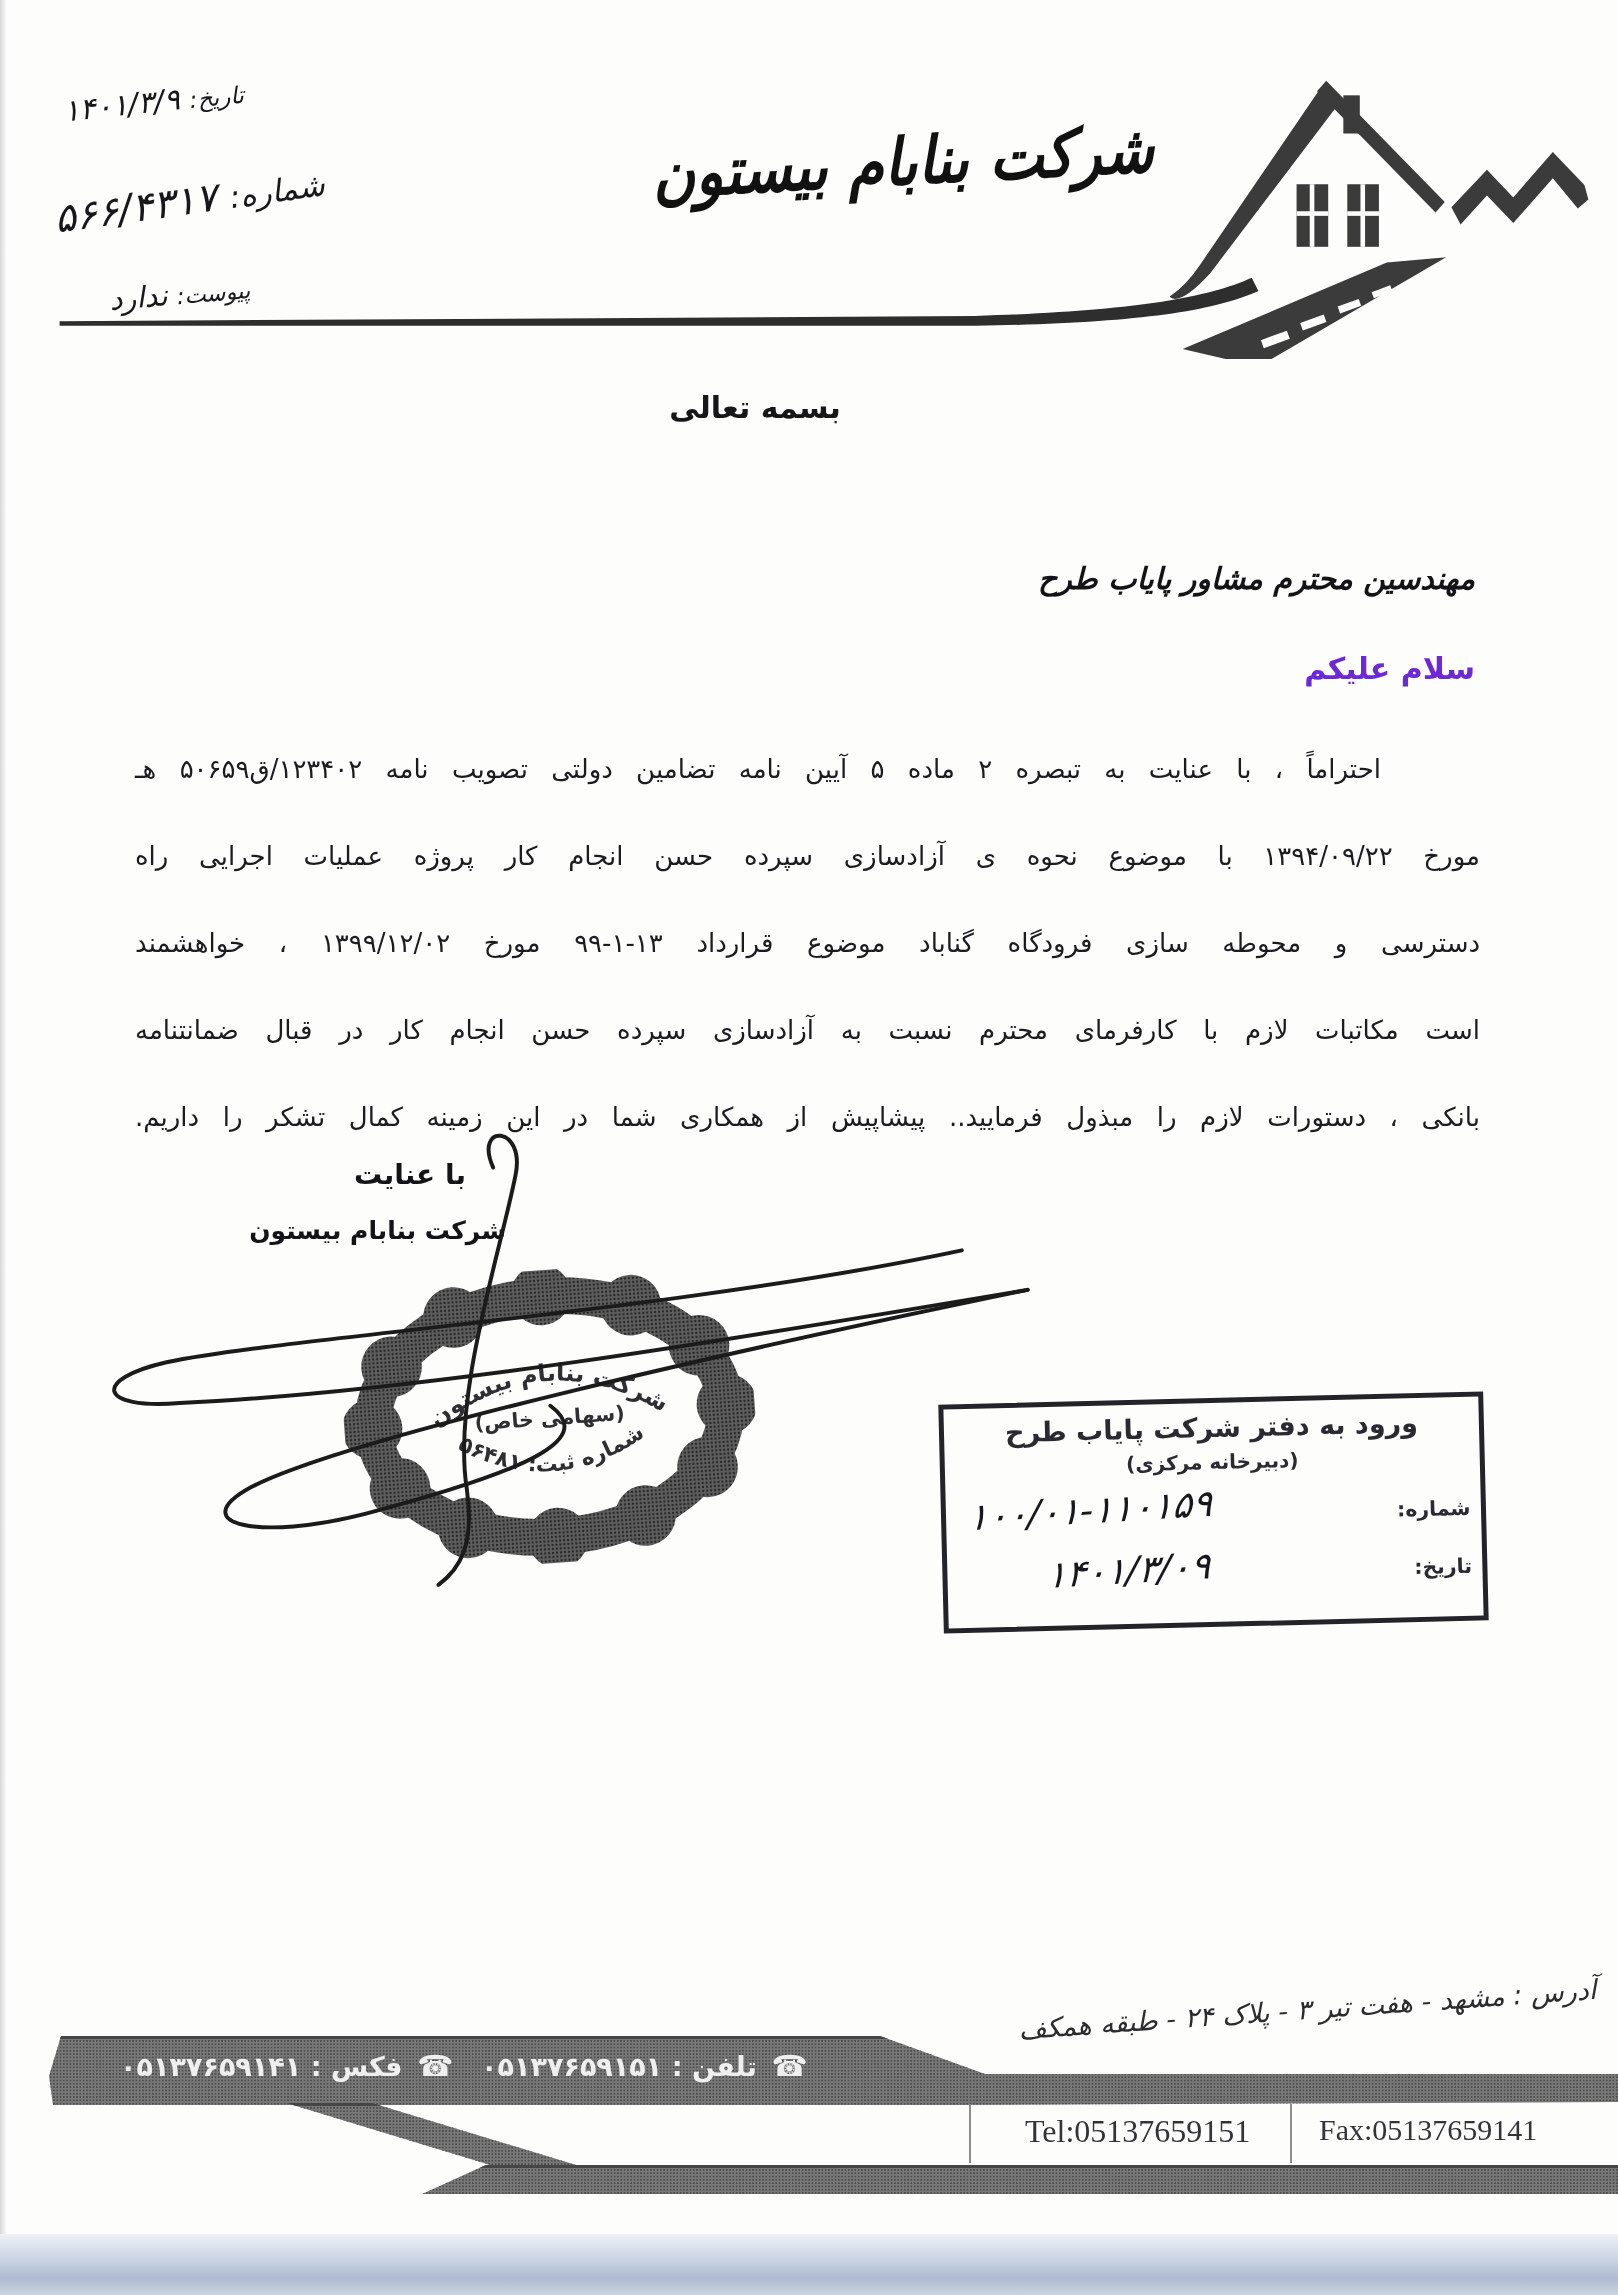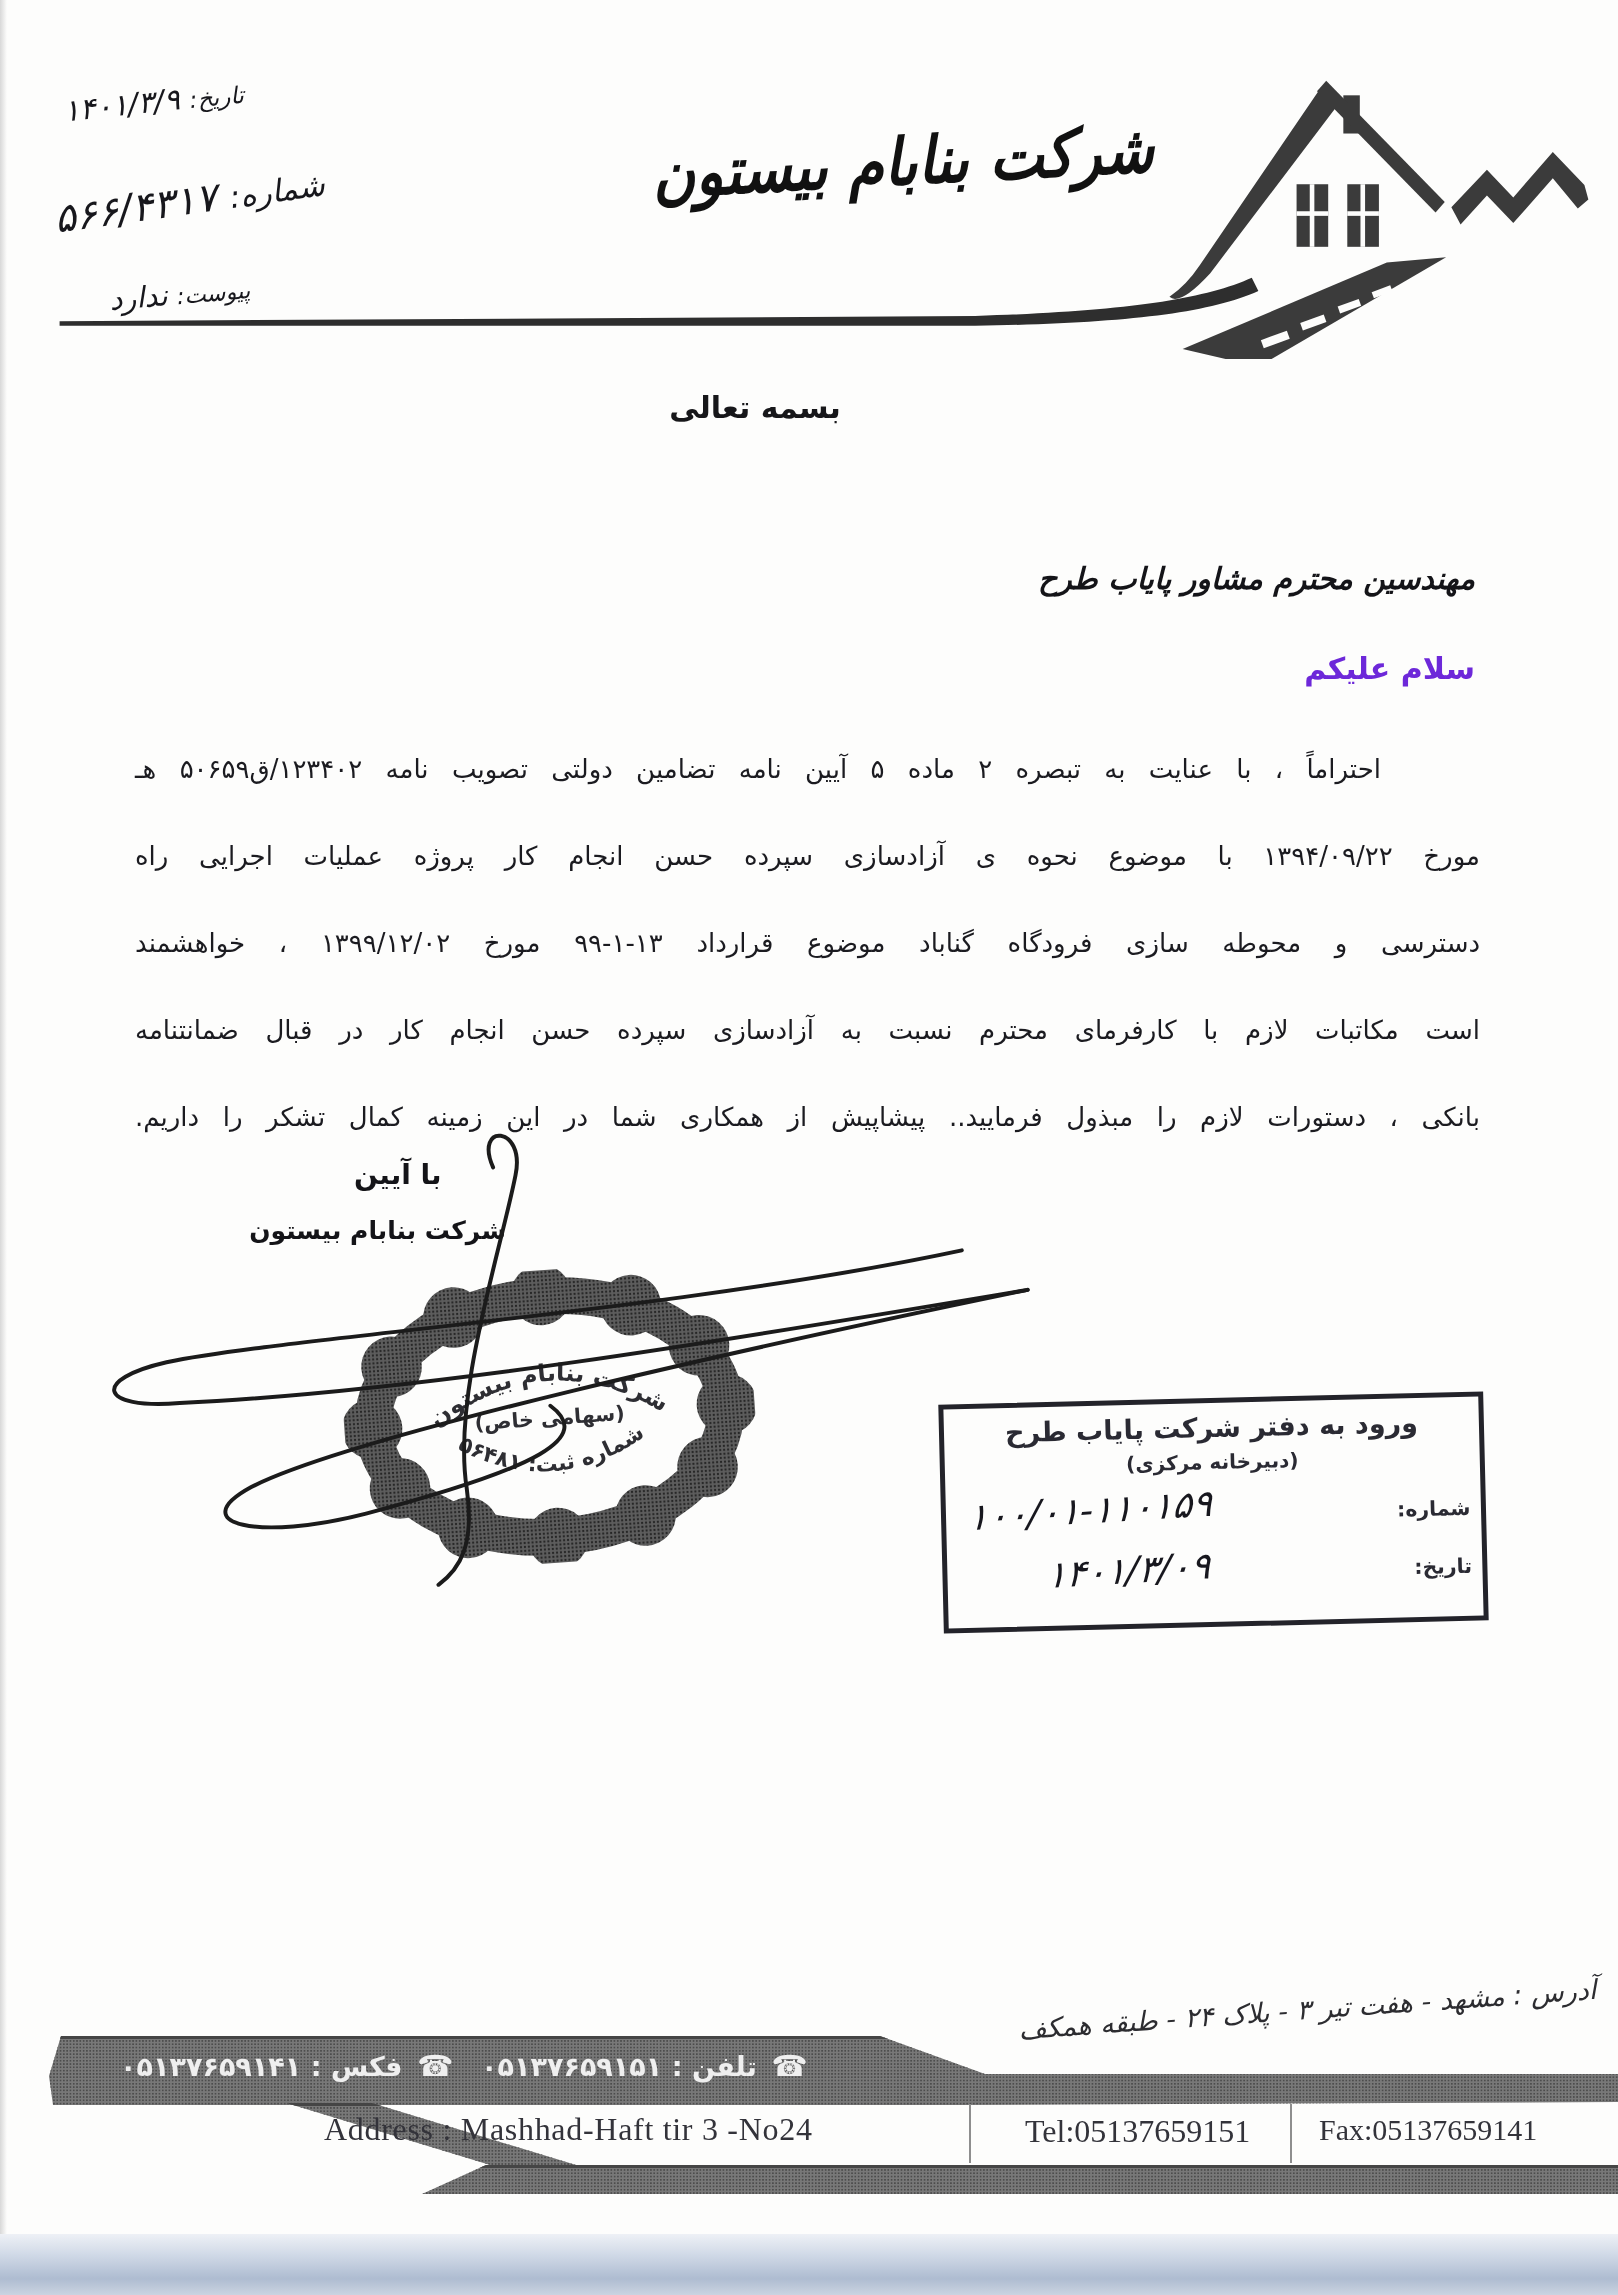--- a/index.html
+++ b/index.html
@@ -130,21 +130,21 @@
   <div class="abs rtl salutation">سلام علیکم</div>
 
   <div class="abs body-block">
     <div class="body-line first">احتراماً ، با عنایت به تبصره ۲ ماده ۵ آیین نامه تضامین دولتی تصویب نامه ۱۲۳۴۰۲/ق۵۰۶۵۹ هـ</div>
     <div class="body-line">مورخ ۱۳۹۴/۰۹/۲۲ با موضوع نحوه ی آزادسازی سپرده حسن انجام کار پروژه عملیات اجرایی راه</div>
     <div class="body-line">دسترسی و محوطه سازی فرودگاه گناباد موضوع قرارداد ۱۳-۱-۹۹ مورخ ۱۳۹۹/۱۲/۰۲ ، خواهشمند</div>
     <div class="body-line">است مکاتبات لازم با کارفرمای محترم نسبت به آزادسازی سپرده حسن انجام کار در قبال ضمانتنامه</div>
     <div class="body-line">بانکی ، دستورات لازم را مبذول فرمایید.. پیشاپیش از همکاری شما در این زمینه کمال تشکر را داریم.</div>
   </div>
 
-  <div class="abs rtl closing">با آیین</div>
+  <div class="abs rtl closing">با عنایت</div>
   <div class="abs rtl sig-company">شرکت بنابام بیستون</div>
 
   <svg class="abs round-stamp" viewBox="0 0 624 444">
     <defs>
       <pattern id="ht" width="6" height="6" patternUnits="userSpaceOnUse">
         <rect width="6" height="6" fill="#5d5d5d"></rect>
         <circle cx="3" cy="3" r="1.7" fill="#242424"></circle>
       </pattern>
       <path id="arcTop" d="M 78 278 Q 312 58 546 278" fill="none"></path>
       <path id="arcBot" d="M 104 212 Q 312 398 520 212" fill="none"></path>
@@ -200,21 +200,20 @@
     <div class="bar-text bar-fax">
       <span class="bar-icon">☎</span>
       <span>فکس : </span>
       <span class="ltrnum">۰۵۱۳۷۶۵۹۱۴۱</span>
     </div>
   </div>
 
   <div class="abs halftone bar-wedge"></div>
   <div class="abs halftone bar-bottom"></div>
 
-  <div class="abs addr-en">Address : Mashhad-Haft tir 3 -No24</div>
   <div class="abs vsep vsep1"></div>
   <div class="abs tel-en">Tel:05137659151</div>
   <div class="abs vsep vsep2"></div>
   <div class="abs fax-en">Fax:05137659141</div>
 
   <div class="abs scan-strip"></div>
 </div>
 
 
 </body></html>

